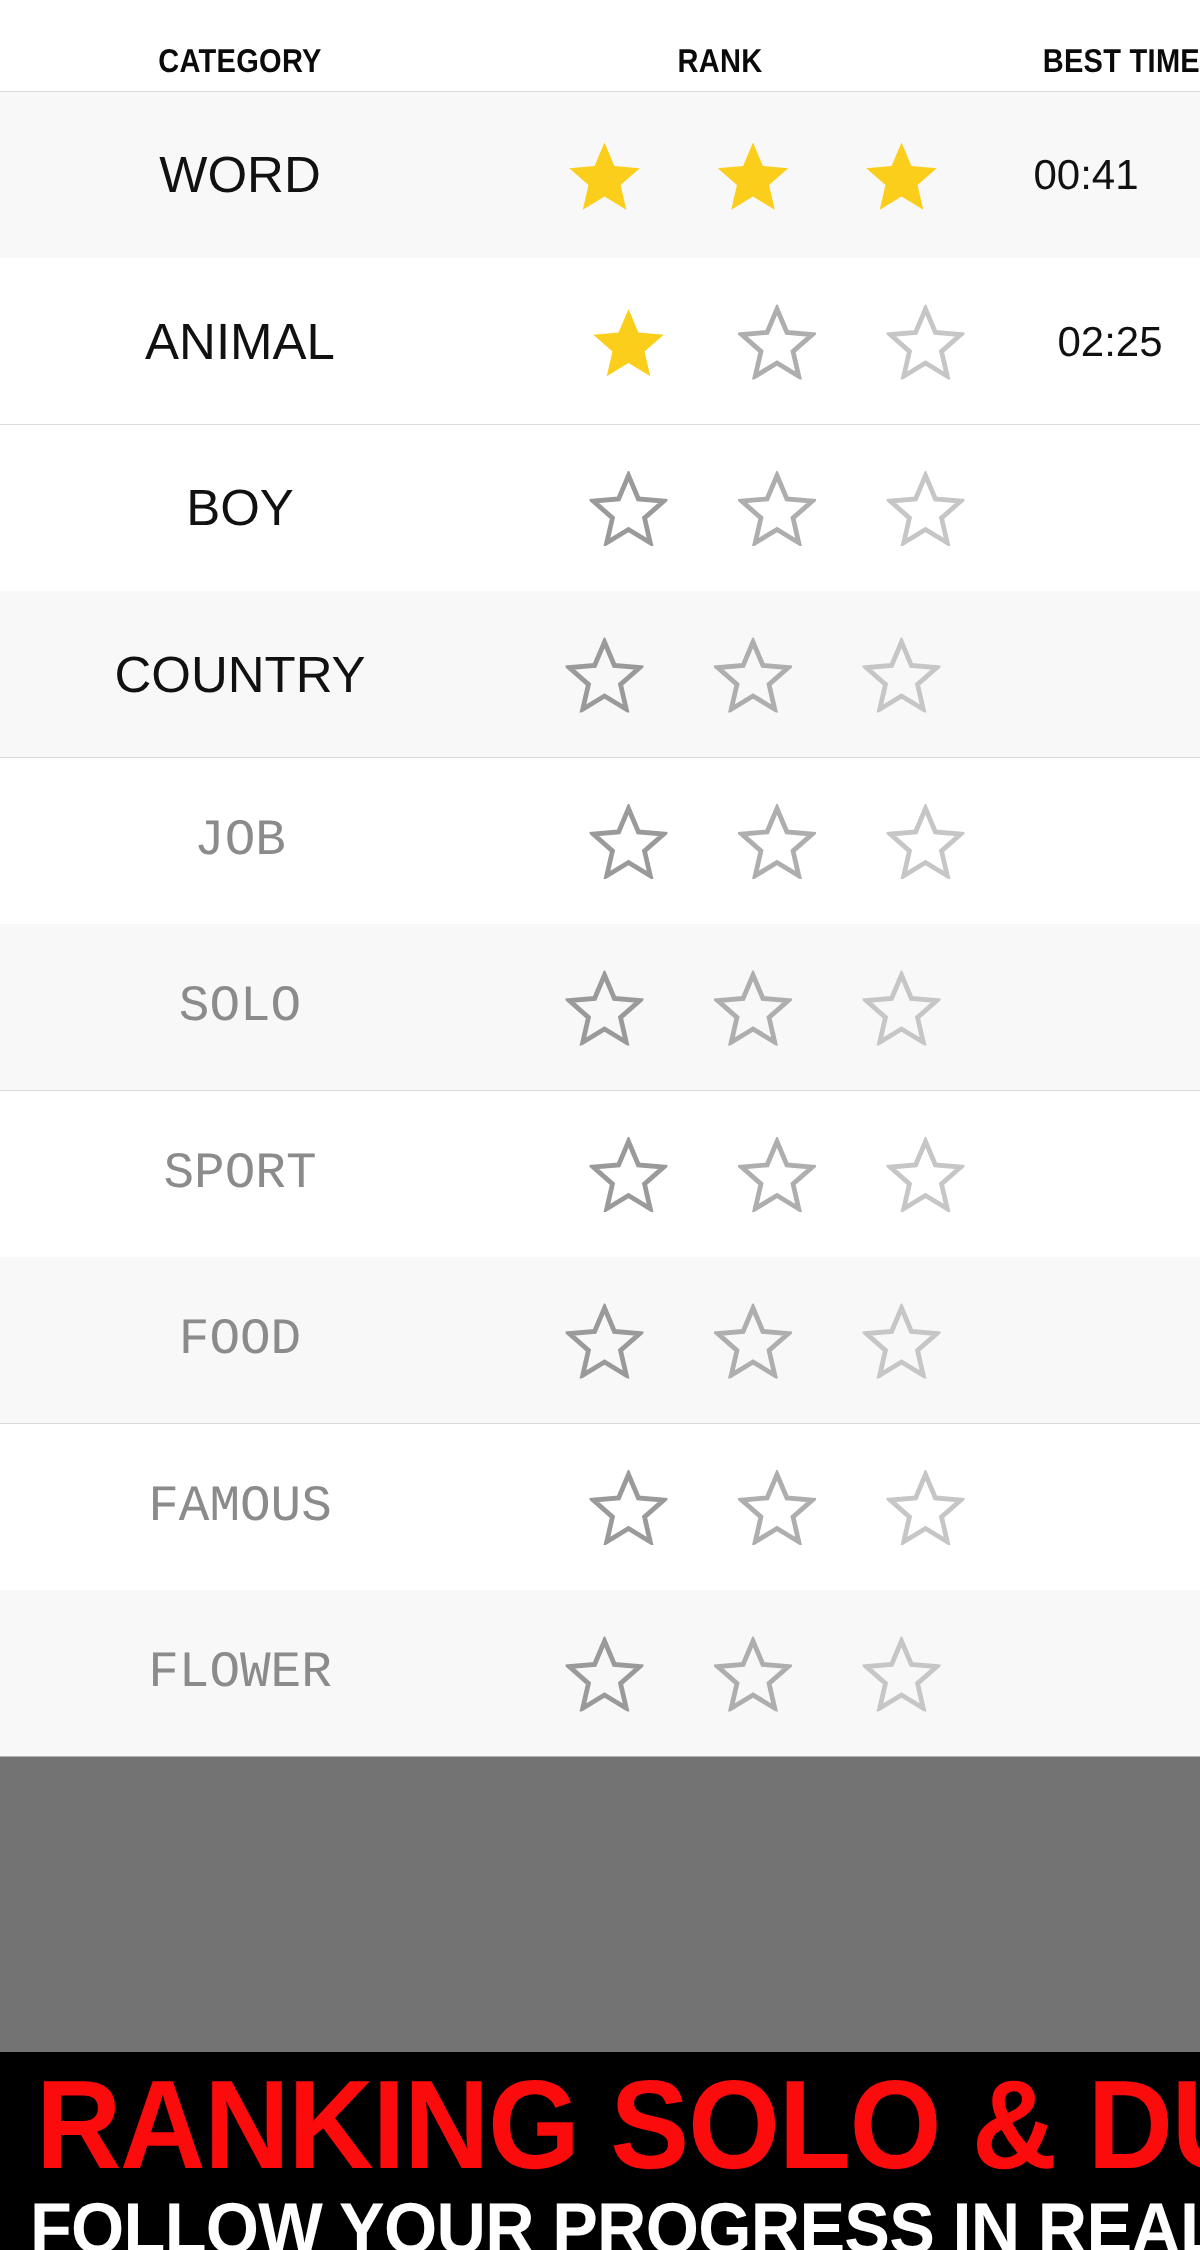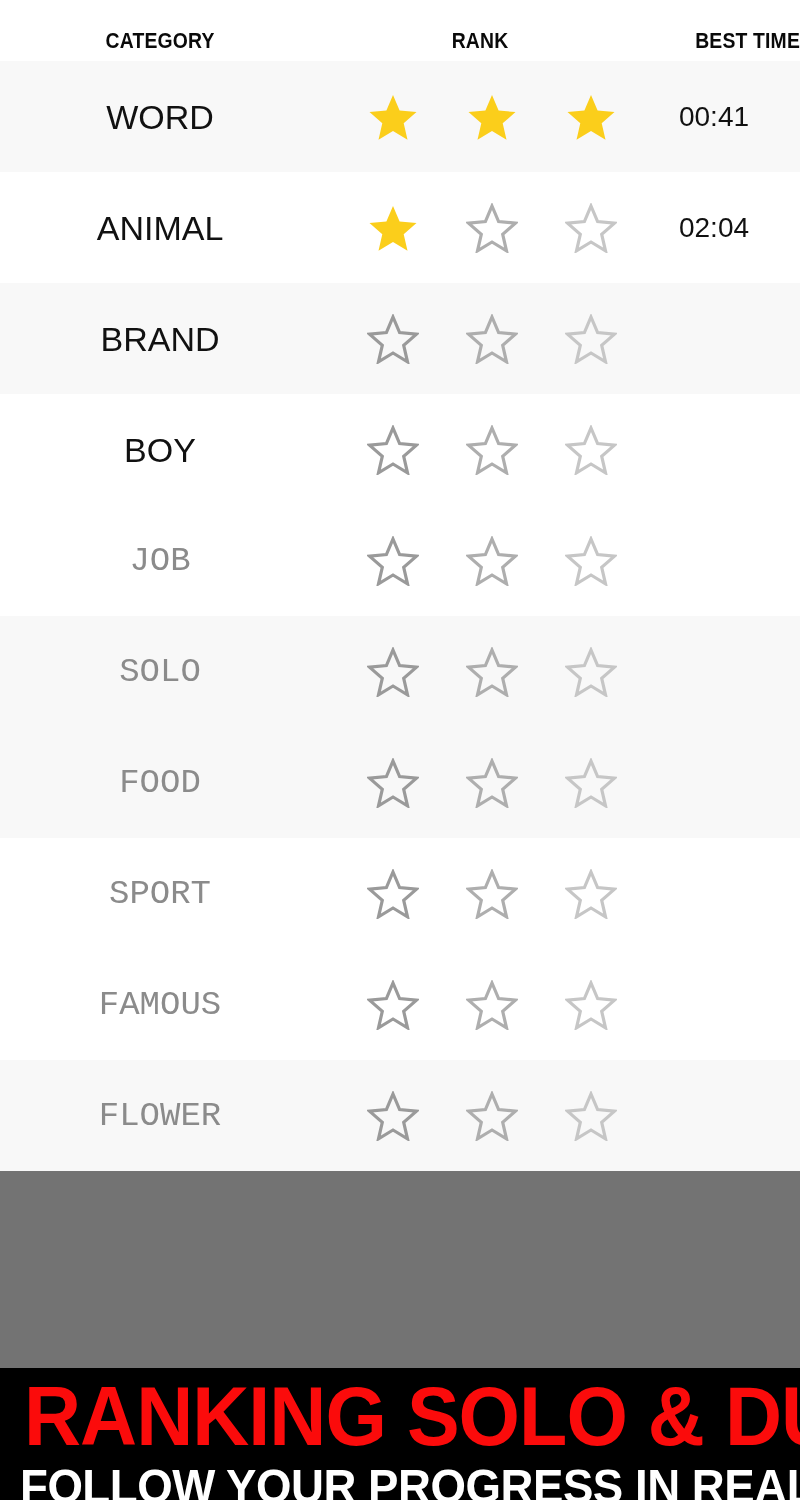--- a/index.html
+++ b/index.html
@@ -65,22 +65,22 @@
     width: 800px;
   }
   .row {
     position: relative;
     width: 800px;
     height: 111px;
     box-sizing: border-box;
     display: flex;
     align-items: center;
   }
-  .row.stripe  { background: #f8f8f8; }
-  .row.plain   { background: #ffffff; }
+  .row.stripe  { background: #f8f8f8; gap: 10px; }
+  .row.plain   { background: #ffffff; gap: 26px; }
 
   .cell-category {
     width: 320px;
     flex: 0 0 320px;
     text-align: center;
     font-size: 34px;
     line-height: 1;
     color: #111111;
     white-space: nowrap;
   }
@@ -201,42 +201,21 @@
             <svg width="52" height="50" viewBox="0 0 52 50" aria-hidden="true">
               <path d="M26 3 L32.6 18.6 L49.5 20.1 L36.7 31.3 L40.5 47.8 L26 39 L11.5 47.8 L15.3 31.3 L2.5 20.1 L19.4 18.6 Z" fill="none" stroke="#aeaeae" stroke-width="3.2" stroke-linejoin="miter"></path>
             </svg>
           </div>
           <div class="star-slot">
             <svg width="52" height="50" viewBox="0 0 52 50" aria-hidden="true">
               <path d="M26 3 L32.6 18.6 L49.5 20.1 L36.7 31.3 L40.5 47.8 L26 39 L11.5 47.8 L15.3 31.3 L2.5 20.1 L19.4 18.6 Z" fill="none" stroke="#c6c6c6" stroke-width="3.2" stroke-linejoin="miter"></path>
             </svg>
           </div>
         </div>
-        <div class="cell-time">02:04</div>
-      </div>
-      <div class="row stripe">
-        <div class="cell-category">BRAND</div>
-        <div class="cell-rank">
-          <div class="star-slot">
-            <svg width="52" height="50" viewBox="0 0 52 50" aria-hidden="true">
-              <path d="M26 3 L32.6 18.6 L49.5 20.1 L36.7 31.3 L40.5 47.8 L26 39 L11.5 47.8 L15.3 31.3 L2.5 20.1 L19.4 18.6 Z" fill="none" stroke="#9a9a9a" stroke-width="3.2" stroke-linejoin="miter"></path>
-            </svg>
-          </div>
-          <div class="star-slot">
-            <svg width="52" height="50" viewBox="0 0 52 50" aria-hidden="true">
-              <path d="M26 3 L32.6 18.6 L49.5 20.1 L36.7 31.3 L40.5 47.8 L26 39 L11.5 47.8 L15.3 31.3 L2.5 20.1 L19.4 18.6 Z" fill="none" stroke="#aeaeae" stroke-width="3.2" stroke-linejoin="miter"></path>
-            </svg>
-          </div>
-          <div class="star-slot">
-            <svg width="52" height="50" viewBox="0 0 52 50" aria-hidden="true">
-              <path d="M26 3 L32.6 18.6 L49.5 20.1 L36.7 31.3 L40.5 47.8 L26 39 L11.5 47.8 L15.3 31.3 L2.5 20.1 L19.4 18.6 Z" fill="none" stroke="#c6c6c6" stroke-width="3.2" stroke-linejoin="miter"></path>
-            </svg>
-          </div>
-        </div>
-        <div class="cell-time"></div>
+        <div class="cell-time">02:25</div>
       </div>
       <div class="row plain">
         <div class="cell-category">BOY</div>
         <div class="cell-rank">
           <div class="star-slot">
             <svg width="52" height="50" viewBox="0 0 52 50" aria-hidden="true">
               <path d="M26 3 L32.6 18.6 L49.5 20.1 L36.7 31.3 L40.5 47.8 L26 39 L11.5 47.8 L15.3 31.3 L2.5 20.1 L19.4 18.6 Z" fill="none" stroke="#9a9a9a" stroke-width="3.2" stroke-linejoin="miter"></path>
             </svg>
           </div>
           <div class="star-slot">
@@ -245,20 +224,41 @@
             </svg>
           </div>
           <div class="star-slot">
             <svg width="52" height="50" viewBox="0 0 52 50" aria-hidden="true">
               <path d="M26 3 L32.6 18.6 L49.5 20.1 L36.7 31.3 L40.5 47.8 L26 39 L11.5 47.8 L15.3 31.3 L2.5 20.1 L19.4 18.6 Z" fill="none" stroke="#c6c6c6" stroke-width="3.2" stroke-linejoin="miter"></path>
             </svg>
           </div>
         </div>
         <div class="cell-time"></div>
       </div>
+      <div class="row stripe">
+        <div class="cell-category">COUNTRY</div>
+        <div class="cell-rank">
+          <div class="star-slot">
+            <svg width="52" height="50" viewBox="0 0 52 50" aria-hidden="true">
+              <path d="M26 3 L32.6 18.6 L49.5 20.1 L36.7 31.3 L40.5 47.8 L26 39 L11.5 47.8 L15.3 31.3 L2.5 20.1 L19.4 18.6 Z" fill="none" stroke="#9a9a9a" stroke-width="3.2" stroke-linejoin="miter"></path>
+            </svg>
+          </div>
+          <div class="star-slot">
+            <svg width="52" height="50" viewBox="0 0 52 50" aria-hidden="true">
+              <path d="M26 3 L32.6 18.6 L49.5 20.1 L36.7 31.3 L40.5 47.8 L26 39 L11.5 47.8 L15.3 31.3 L2.5 20.1 L19.4 18.6 Z" fill="none" stroke="#aeaeae" stroke-width="3.2" stroke-linejoin="miter"></path>
+            </svg>
+          </div>
+          <div class="star-slot">
+            <svg width="52" height="50" viewBox="0 0 52 50" aria-hidden="true">
+              <path d="M26 3 L32.6 18.6 L49.5 20.1 L36.7 31.3 L40.5 47.8 L26 39 L11.5 47.8 L15.3 31.3 L2.5 20.1 L19.4 18.6 Z" fill="none" stroke="#c6c6c6" stroke-width="3.2" stroke-linejoin="miter"></path>
+            </svg>
+          </div>
+        </div>
+        <div class="cell-time"></div>
+      </div>
       <div class="row plain">
         <div class="cell-category locked">JOB</div>
         <div class="cell-rank">
           <div class="star-slot">
             <svg width="52" height="50" viewBox="0 0 52 50" aria-hidden="true">
               <path d="M26 3 L32.6 18.6 L49.5 20.1 L36.7 31.3 L40.5 47.8 L26 39 L11.5 47.8 L15.3 31.3 L2.5 20.1 L19.4 18.6 Z" fill="none" stroke="#9a9a9a" stroke-width="3.2" stroke-linejoin="miter"></path>
             </svg>
           </div>
           <div class="star-slot">
             <svg width="52" height="50" viewBox="0 0 52 50" aria-hidden="true">
@@ -287,43 +287,43 @@
             </svg>
           </div>
           <div class="star-slot">
             <svg width="52" height="50" viewBox="0 0 52 50" aria-hidden="true">
               <path d="M26 3 L32.6 18.6 L49.5 20.1 L36.7 31.3 L40.5 47.8 L26 39 L11.5 47.8 L15.3 31.3 L2.5 20.1 L19.4 18.6 Z" fill="none" stroke="#c6c6c6" stroke-width="3.2" stroke-linejoin="miter"></path>
             </svg>
           </div>
         </div>
         <div class="cell-time"></div>
       </div>
+      <div class="row plain">
+        <div class="cell-category locked">SPORT</div>
+        <div class="cell-rank">
+          <div class="star-slot">
+            <svg width="52" height="50" viewBox="0 0 52 50" aria-hidden="true">
+              <path d="M26 3 L32.6 18.6 L49.5 20.1 L36.7 31.3 L40.5 47.8 L26 39 L11.5 47.8 L15.3 31.3 L2.5 20.1 L19.4 18.6 Z" fill="none" stroke="#9a9a9a" stroke-width="3.2" stroke-linejoin="miter"></path>
+            </svg>
+          </div>
+          <div class="star-slot">
+            <svg width="52" height="50" viewBox="0 0 52 50" aria-hidden="true">
+              <path d="M26 3 L32.6 18.6 L49.5 20.1 L36.7 31.3 L40.5 47.8 L26 39 L11.5 47.8 L15.3 31.3 L2.5 20.1 L19.4 18.6 Z" fill="none" stroke="#aeaeae" stroke-width="3.2" stroke-linejoin="miter"></path>
+            </svg>
+          </div>
+          <div class="star-slot">
+            <svg width="52" height="50" viewBox="0 0 52 50" aria-hidden="true">
+              <path d="M26 3 L32.6 18.6 L49.5 20.1 L36.7 31.3 L40.5 47.8 L26 39 L11.5 47.8 L15.3 31.3 L2.5 20.1 L19.4 18.6 Z" fill="none" stroke="#c6c6c6" stroke-width="3.2" stroke-linejoin="miter"></path>
+            </svg>
+          </div>
+        </div>
+        <div class="cell-time"></div>
+      </div>
       <div class="row stripe">
         <div class="cell-category locked">FOOD</div>
-        <div class="cell-rank">
-          <div class="star-slot">
-            <svg width="52" height="50" viewBox="0 0 52 50" aria-hidden="true">
-              <path d="M26 3 L32.6 18.6 L49.5 20.1 L36.7 31.3 L40.5 47.8 L26 39 L11.5 47.8 L15.3 31.3 L2.5 20.1 L19.4 18.6 Z" fill="none" stroke="#9a9a9a" stroke-width="3.2" stroke-linejoin="miter"></path>
-            </svg>
-          </div>
-          <div class="star-slot">
-            <svg width="52" height="50" viewBox="0 0 52 50" aria-hidden="true">
-              <path d="M26 3 L32.6 18.6 L49.5 20.1 L36.7 31.3 L40.5 47.8 L26 39 L11.5 47.8 L15.3 31.3 L2.5 20.1 L19.4 18.6 Z" fill="none" stroke="#aeaeae" stroke-width="3.2" stroke-linejoin="miter"></path>
-            </svg>
-          </div>
-          <div class="star-slot">
-            <svg width="52" height="50" viewBox="0 0 52 50" aria-hidden="true">
-              <path d="M26 3 L32.6 18.6 L49.5 20.1 L36.7 31.3 L40.5 47.8 L26 39 L11.5 47.8 L15.3 31.3 L2.5 20.1 L19.4 18.6 Z" fill="none" stroke="#c6c6c6" stroke-width="3.2" stroke-linejoin="miter"></path>
-            </svg>
-          </div>
-        </div>
-        <div class="cell-time"></div>
-      </div>
-      <div class="row plain">
-        <div class="cell-category locked">SPORT</div>
         <div class="cell-rank">
           <div class="star-slot">
             <svg width="52" height="50" viewBox="0 0 52 50" aria-hidden="true">
               <path d="M26 3 L32.6 18.6 L49.5 20.1 L36.7 31.3 L40.5 47.8 L26 39 L11.5 47.8 L15.3 31.3 L2.5 20.1 L19.4 18.6 Z" fill="none" stroke="#9a9a9a" stroke-width="3.2" stroke-linejoin="miter"></path>
             </svg>
           </div>
           <div class="star-slot">
             <svg width="52" height="50" viewBox="0 0 52 50" aria-hidden="true">
               <path d="M26 3 L32.6 18.6 L49.5 20.1 L36.7 31.3 L40.5 47.8 L26 39 L11.5 47.8 L15.3 31.3 L2.5 20.1 L19.4 18.6 Z" fill="none" stroke="#aeaeae" stroke-width="3.2" stroke-linejoin="miter"></path>
             </svg>

